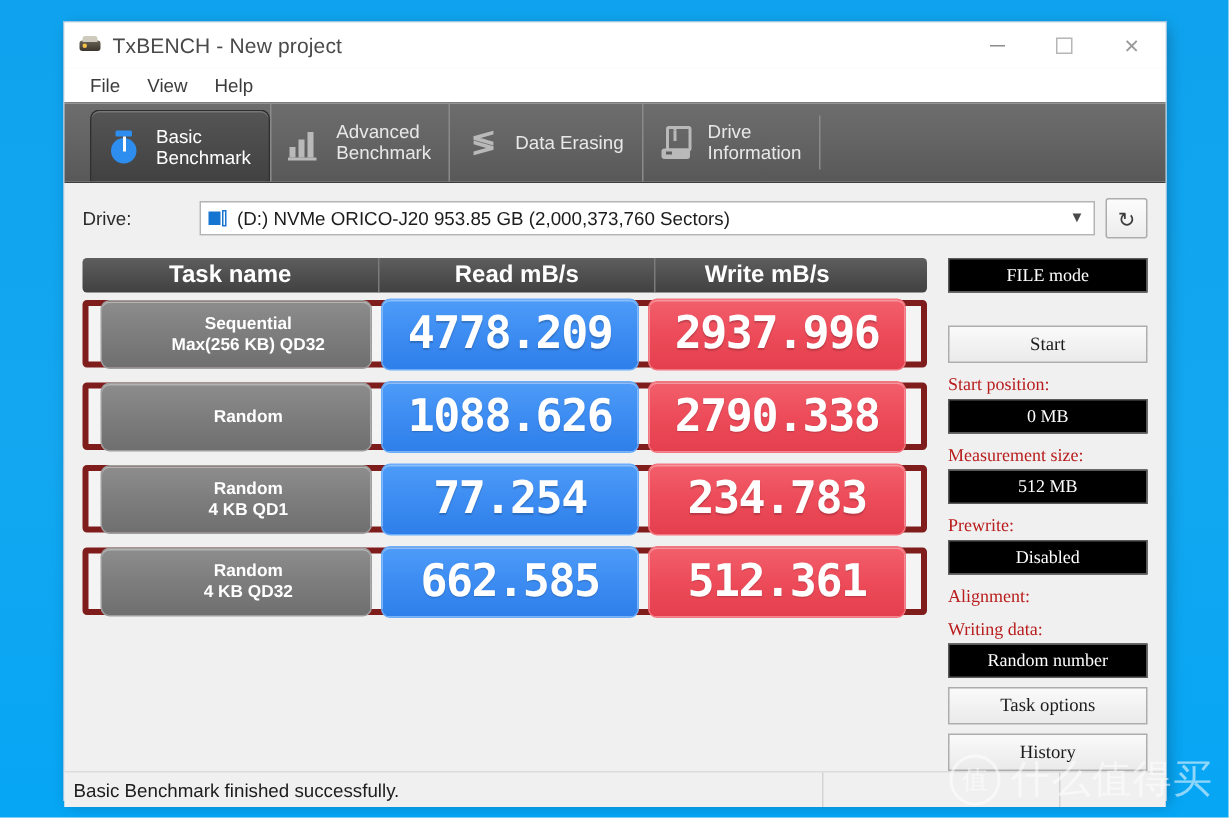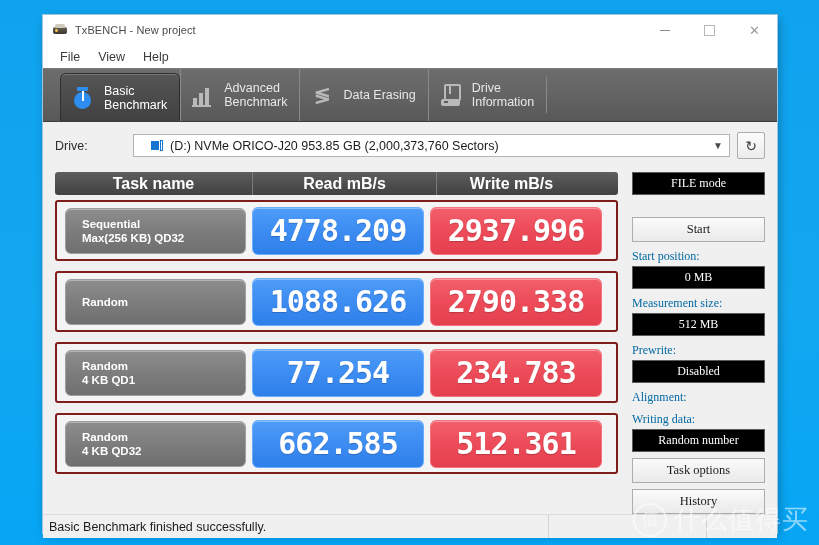--- a/index.html
+++ b/index.html
@@ -50,21 +50,21 @@
     background: #cfcabe;
     border-radius: 2px 2px 0 0;
   }
   .title-icon .drive-dot {
     position: absolute; left: 3px; top: 7px;
     width: 3px; height: 3px;
     background: #f3c14a;
     border-radius: 50%;
   }
   #title-text {
-    font-size: 11px;
+    font-size: 14px;
     color: #4a4a4a;
     flex: 1;
     letter-spacing: 0.1px;
   }
   .win-btns { display: flex; height: 30px; flex: none; }
   .win-btn {
     width: 45px; height: 30px;
     display: flex; align-items: center; justify-content: center;
     color: #8b8b8b;
   }
@@ -215,21 +215,21 @@
     color: #2b2b2b;
     width: 78px;
   }
   #drive-select {
     flex: 1;
     height: 23px;
     background: #ffffff;
     border: 1px solid #b4b4b4;
     display: flex;
     align-items: center;
-    padding: 0 2px 0 17px;
+    padding: 0 2px 0 5px;
     box-sizing: border-box;
   }
   .drive-glyph {
     width: 13px; height: 12px;
     position: relative;
     margin-right: 6px;
     flex: none;
   }
   .drive-glyph .dg-sq {
     position: absolute; left: 0; top: 1px;
@@ -297,29 +297,30 @@
     justify-content: center;
     border-left: 1px solid #7b7b7b;
   }
   .rh-cell:first-child { border-left: none; }
   .rh-cell.name { width: 197px; }
   .rh-cell.read { width: 183px; }
   .rh-cell.write { width: 149px; }
 
   #res-rows { margin-top: 5px; }
   .res-row {
-    height: 61px;
+    height: 45px;
     background: #f4f4f4;
-    border: 2px solid #7f1d1d;
+    border: 4px solid #7f1d1d;
     border-radius: 3px;
     display: flex;
     align-items: center;
     padding: 0 8px;
     box-sizing: border-box;
     margin-bottom: 10px;
+    text-align: center;
   }
   .task-box {
     width: 181px; height: 46px;
     background: linear-gradient(180deg,#8d8d8d 0%, #7d7d7d 50%, #6f6f6f 100%);
     border: 1px solid #9e9e9e;
     border-radius: 6px;
     box-shadow: inset 0 1px 0 rgba(255,255,255,0.35);
     display: flex;
     flex-direction: column;
     justify-content: center;
@@ -381,21 +382,21 @@
     border: 1px solid #adadad;
     color: #1c1c1c;
     font-size: 12.5px;
     display: flex;
     align-items: center;
     justify-content: center;
     box-sizing: border-box;
   }
   .field-label {
     font-size: 12px;
-    color: #0369a1;
+    color: #b91c1c;
     margin: 7px 0 2px 0;
   }
   #filemode-wrap { margin-bottom: 22px; }
   #start-wrap { margin-bottom: 2px; }
   .btn-spacer { height: 6px; }
 
   
   #statusbar {
     height: 23px;
     background: #f0f0f0;

